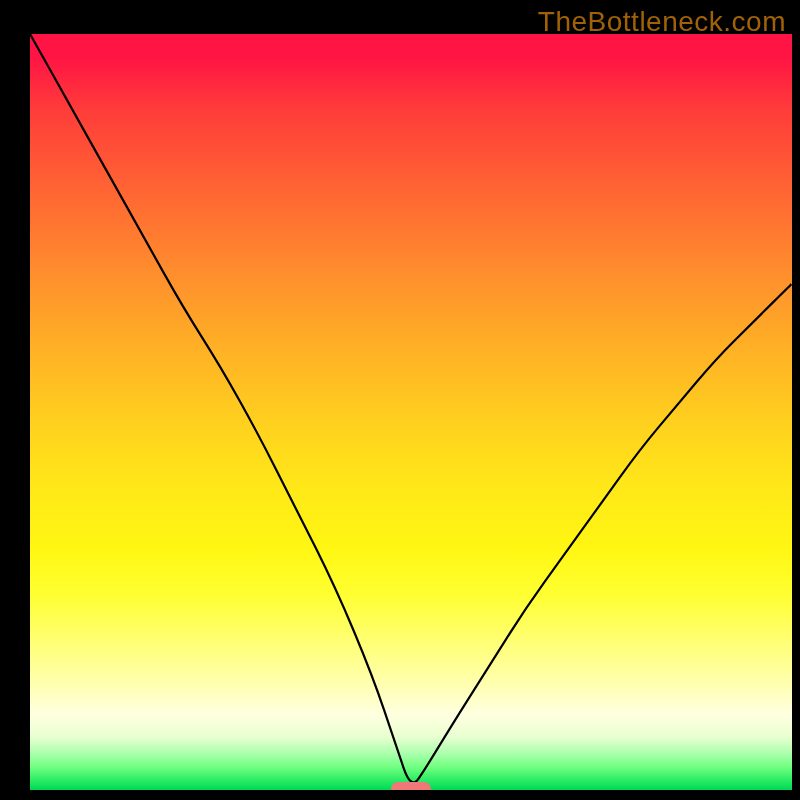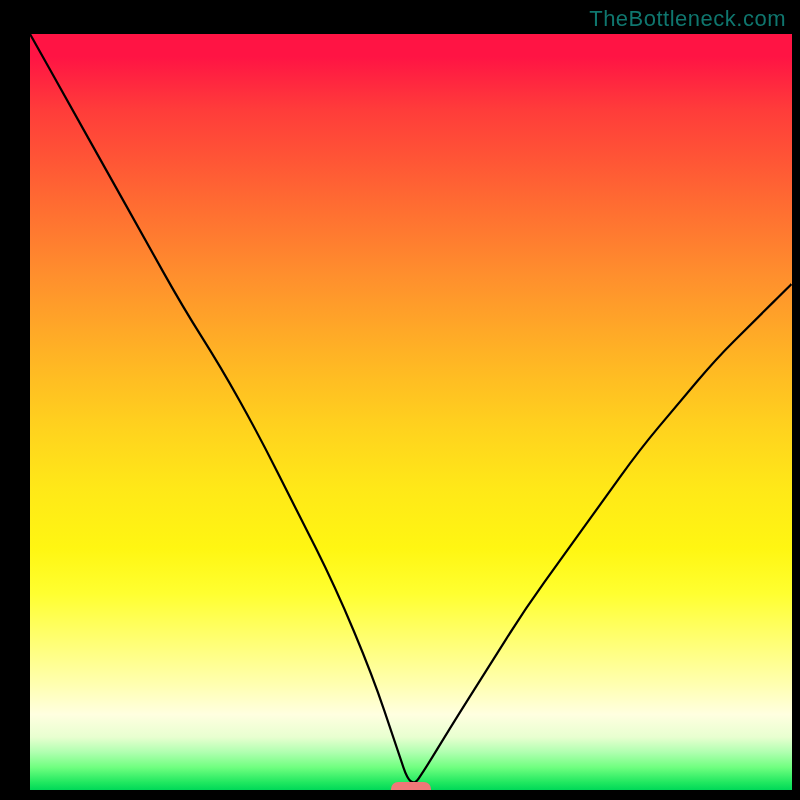--- a/index.html
+++ b/index.html
@@ -8,22 +8,22 @@
     width: 800px;
     height: 800px;
     background: #000;
     position: relative;
     font-family: Arial, Helvetica, sans-serif;
   }
   .watermark {
     position: absolute;
     top: 6px;
     right: 14px;
-    color: #0f766e;
-    font-size: 22px;
+    color: #a16207;
+    font-size: 28px;
     letter-spacing: 0.5px;
     z-index: 10;
   }
   .plot-area {
     position: absolute;
     
     left: 30px;
     top: 34px;
     width: 762px;   
     height: 756px;  

